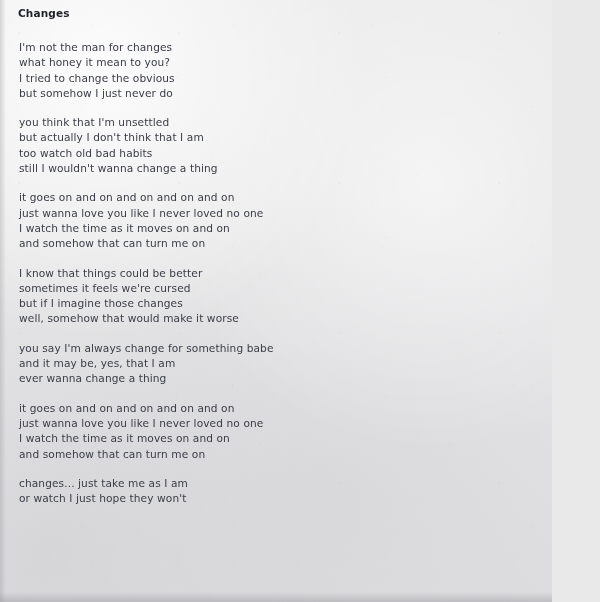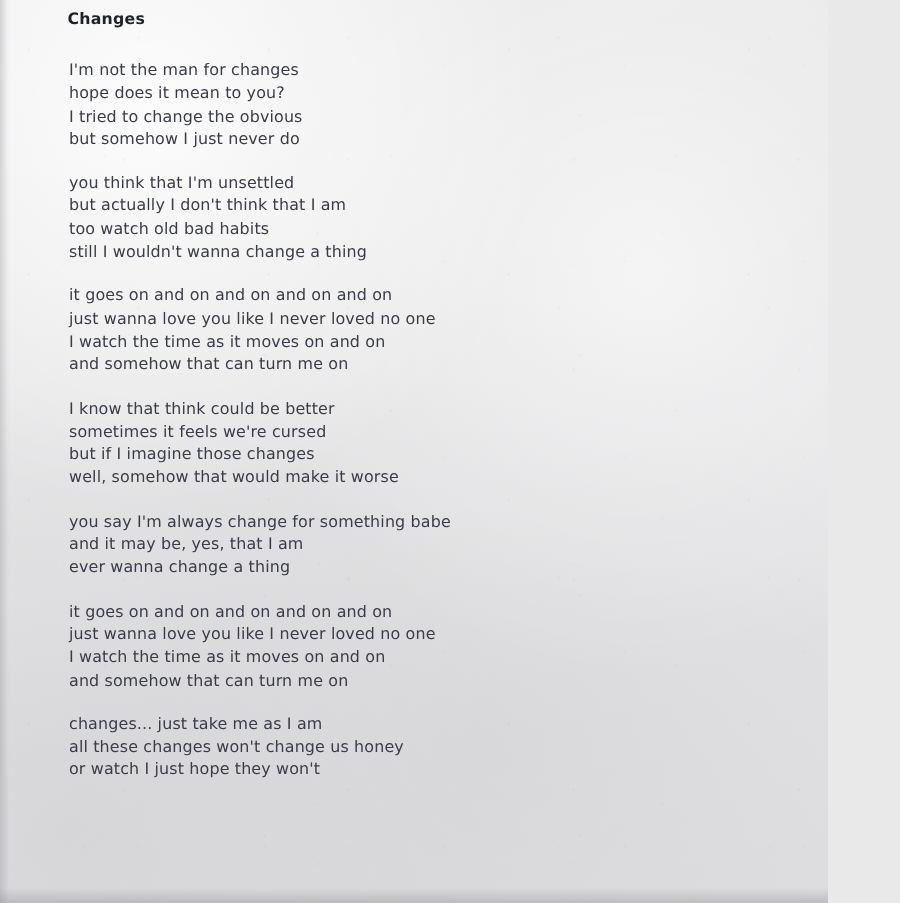--- a/index.html
+++ b/index.html
@@ -17,21 +17,20 @@
     position: relative;
     width: 552px;
     height: 602px;
     background:
       radial-gradient(circle at 18% 12%, rgba(255,255,255,0.85) 0%, rgba(255,255,255,0) 38%),
       radial-gradient(circle at 78% 30%, rgba(255,255,255,0.55) 0%, rgba(255,255,255,0) 45%),
       radial-gradient(circle at 60% 82%, rgba(205,205,208,0.45) 0%, rgba(255,255,255,0) 50%),
       radial-gradient(circle at 8% 92%, rgba(200,200,204,0.5) 0%, rgba(255,255,255,0) 42%),
       linear-gradient(160deg, #ededee 0%, #e7e7e8 40%, #e4e4e6 70%, #dedee0 100%);
     box-sizing: border-box;
-    padding-left: 27px;
   }
   
   #grain {
     position: absolute;
     inset: 0;
     pointer-events: none;
     opacity: 0.35;
     background-image:
       radial-gradient(circle at 12% 22%, rgba(120,120,125,0.18) 0.6px, rgba(0,0,0,0) 1.2px),
       radial-gradient(circle at 37% 61%, rgba(120,120,125,0.14) 0.6px, rgba(0,0,0,0) 1.2px),
@@ -94,60 +93,59 @@
   <div id="grain"></div>
   <div id="edge-left"></div>
   <div id="edge-bottom"></div>
 
   <div id="content">
     <h1 class="song-title">Changes</h1>
     <div class="verses">
 
       <div class="verse">
         <div class="line">I'm not the man for changes</div>
-        <div class="line">hope does it mean to you?</div>
+        <div class="line">what honey it mean to you?</div>
         <div class="line">I tried to change the obvious</div>
         <div class="line">but somehow I just never do</div>
       </div>
 
       <div class="verse">
         <div class="line">you think that I'm unsettled</div>
         <div class="line">but actually I don't think that I am</div>
         <div class="line">too watch old bad habits</div>
         <div class="line">still I wouldn't wanna change a thing</div>
       </div>
 
       <div class="verse">
         <div class="line">it goes on and on and on and on and on</div>
         <div class="line">just wanna love you like I never loved no one</div>
         <div class="line">I watch the time as it moves on and on</div>
         <div class="line">and somehow that can turn me on</div>
       </div>
 
       <div class="verse">
-        <div class="line">I know that think could be better</div>
+        <div class="line">I know that things could be better</div>
         <div class="line">sometimes it feels we're cursed</div>
         <div class="line">but if I imagine those changes</div>
         <div class="line">well, somehow that would make it worse</div>
       </div>
 
       <div class="verse">
         <div class="line">you say I'm always change for something babe</div>
         <div class="line">and it may be, yes, that I am</div>
         <div class="line">ever wanna change a thing</div>
       </div>
 
       <div class="verse">
         <div class="line">it goes on and on and on and on and on</div>
         <div class="line">just wanna love you like I never loved no one</div>
         <div class="line">I watch the time as it moves on and on</div>
         <div class="line">and somehow that can turn me on</div>
       </div>
 
       <div class="verse">
         <div class="line">changes... just take me as I am</div>
-        <div class="line">all these changes won't change us honey</div>
         <div class="line">or watch I just hope they won't</div>
       </div>
 
     </div>
   </div>
 </div>
 
 </body></html>

